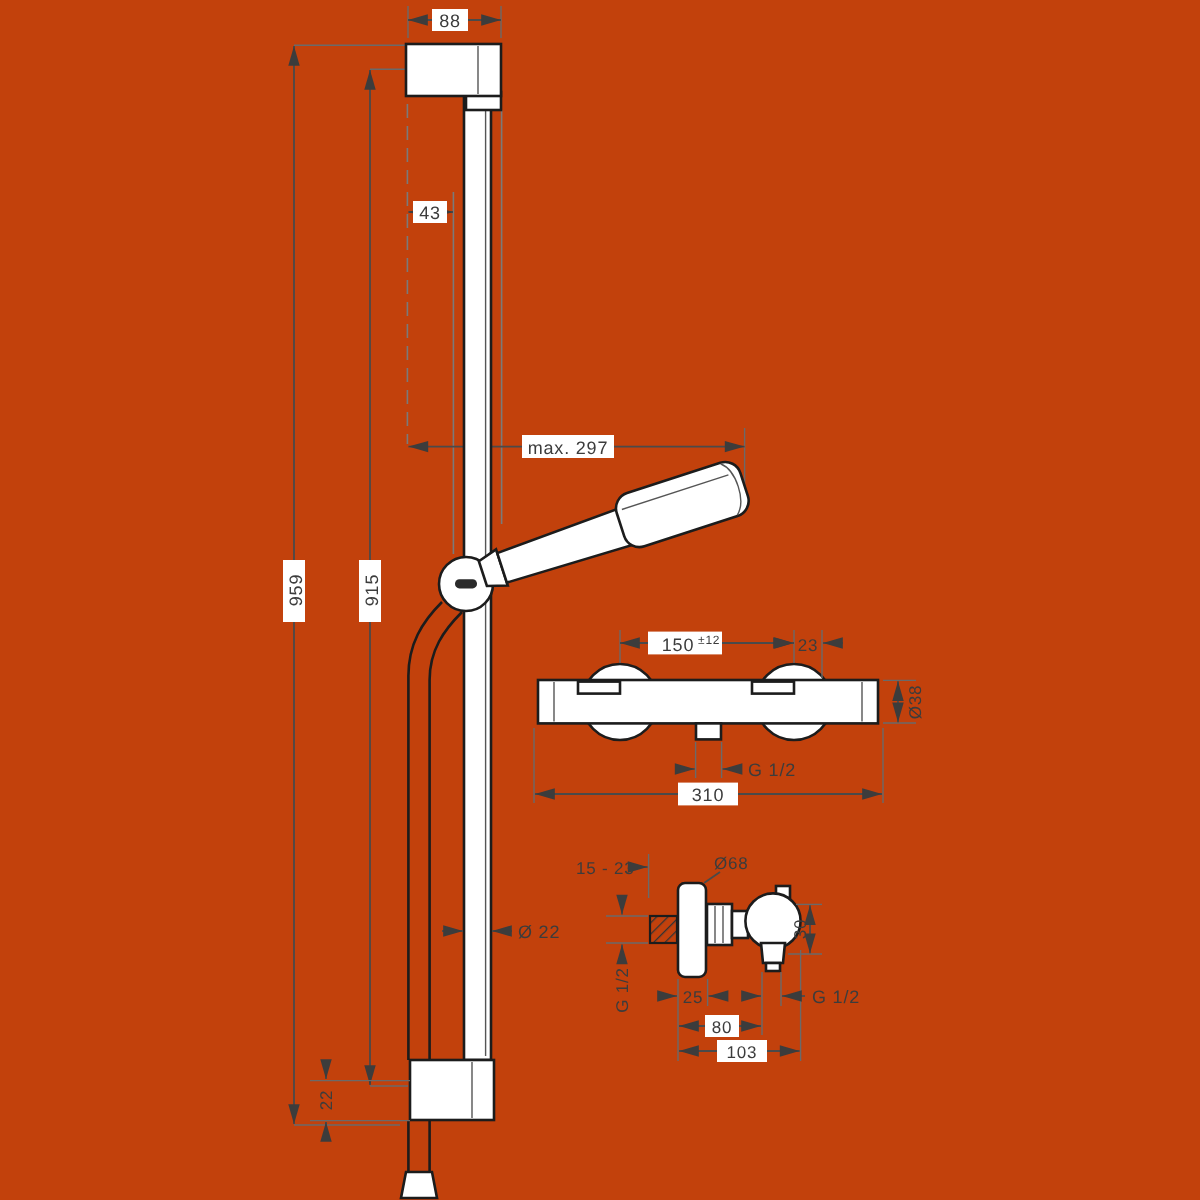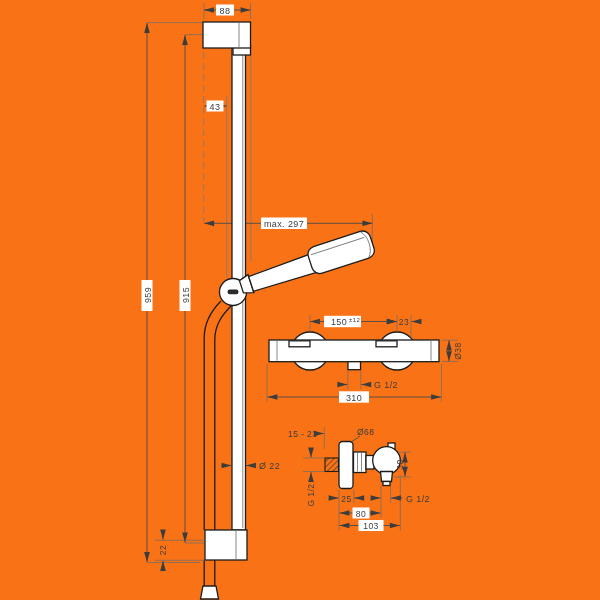--- a/index.html
+++ b/index.html
@@ -1,16 +1,16 @@
 <!DOCTYPE html>
 <html><head>
 <meta charset="utf-8">
 <style>
   html,body{margin:0;padding:0;background:#fff;}
-  .sheet{position:relative;width:600px;height:600px;background:#f97316;overflow:hidden;
+  .sheet{position:relative;width:600px;height:600px;background:#c2410c;overflow:hidden;
          font-family:"Liberation Sans", sans-serif;}
   svg text{font-family:"Liberation Sans", sans-serif;fill:#3c3c3c;letter-spacing:.4px;}
   .dim{stroke:#4a4a4a;stroke-width:0.9;fill:none;}
   .ext{stroke:#6a6a6a;stroke-width:0.7;fill:none;}
   .refline{stroke:#7a7a7a;stroke-width:0.8;fill:none;}
   .draw{stroke:#1c1c1c;stroke-width:1.3;fill:#ffffff;}
   .drawl{stroke:#1c1c1c;stroke-width:1.3;fill:none;}
   .inner{stroke:#555;stroke-width:0.7;fill:none;}
   .lbl{font-size:9px;}
   .lbls{font-size:8.5px;}

